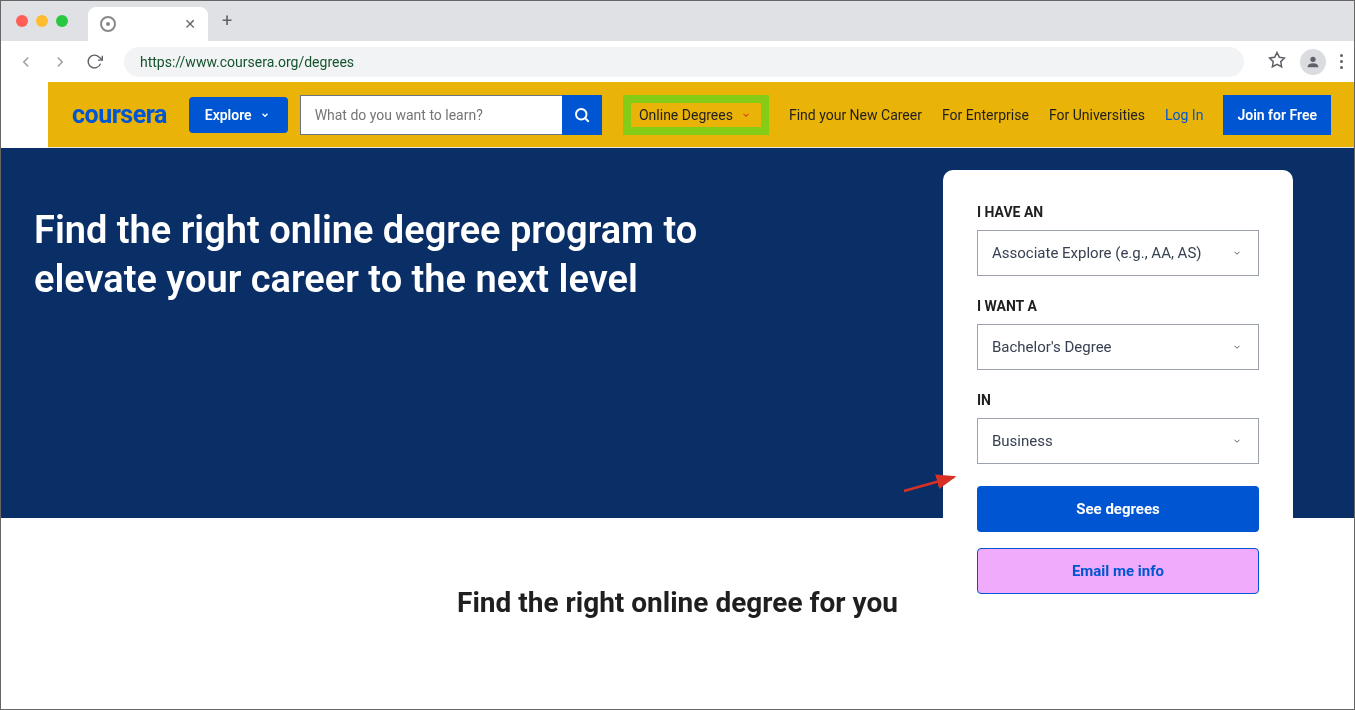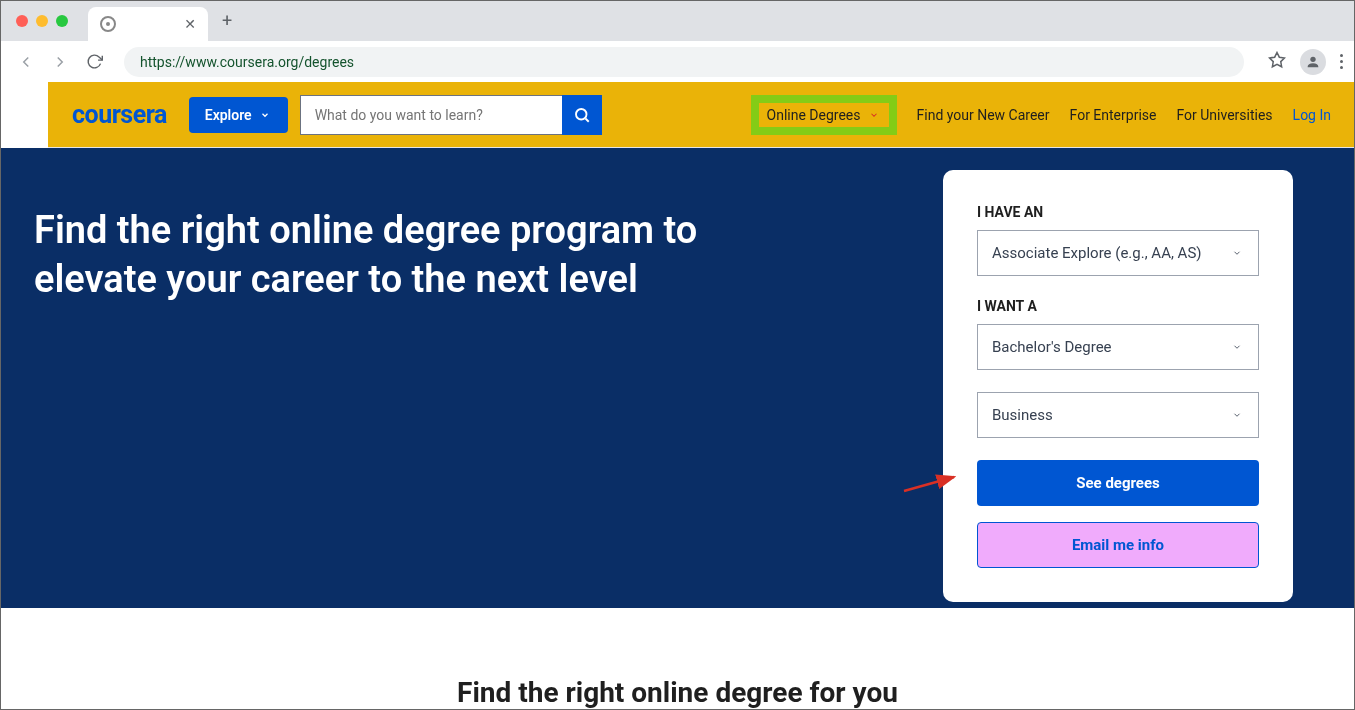--- a/index.html
+++ b/index.html
@@ -217,21 +217,21 @@
       background: #0056d2;
       color: #fff;
       padding: 12px 14px;
       font-size: 14px;
       font-weight: 600;
       cursor: pointer;
     }
     
     .hero {
       background: #0a2e66;
-      height: 460px;
+      height: 370px;
       position: relative;
       padding: 58px 24px 0 34px;
       display: flex;
     }
     .hero-title {
       color: #fff;
       font-size: 38px;
       font-weight: 600;
       line-height: 1.3;
       max-width: 760px;
@@ -397,20 +397,21 @@
     <div class="nav-link highlighted">
       <span>Online Degrees</span>
       <svg class="chev" viewBox="0 0 24 24" fill="none" stroke="#d93025" stroke-width="2.5">
           <polyline points="6 9 12 15 18 9"></polyline>
         </svg>
     </div>
     <div class="nav-link">Find your New Career</div>
     <div class="nav-link">For Enterprise</div>
     <div class="nav-link">For Universities</div>
     <div class="nav-link blue">Log In</div>
+    <div class="join-btn">Join for Free</div>
   </div>
 </div>
 
 <div class="hero">
   <h1 class="hero-title">Find the right online degree program to elevate your career to the next level</h1>
 
   <div class="form-card">
     <div class="form-label">I HAVE AN</div>
     <div class="form-select">
       <span>Associate Explore (e.g., AA, AS)</span>
@@ -420,20 +421,21 @@
     </div>
 
     <div class="form-label">I WANT A</div>
     <div class="form-select">
       <span>Bachelor's Degree</span>
       <svg class="chev" viewBox="0 0 24 24" fill="none" stroke="#374151" stroke-width="2">
           <polyline points="6 9 12 15 18 9"></polyline>
         </svg>
     </div>
 
+    <div class="form-label">IN</div>
     <div class="form-select">
       <span>Business</span>
       <svg class="chev" viewBox="0 0 24 24" fill="none" stroke="#374151" stroke-width="2">
           <polyline points="6 9 12 15 18 9"></polyline>
         </svg>
     </div>
 
     <button class="see-programs-btn">See degrees</button>
     <button class="email-info-btn">Email me info</button>
   </div>

